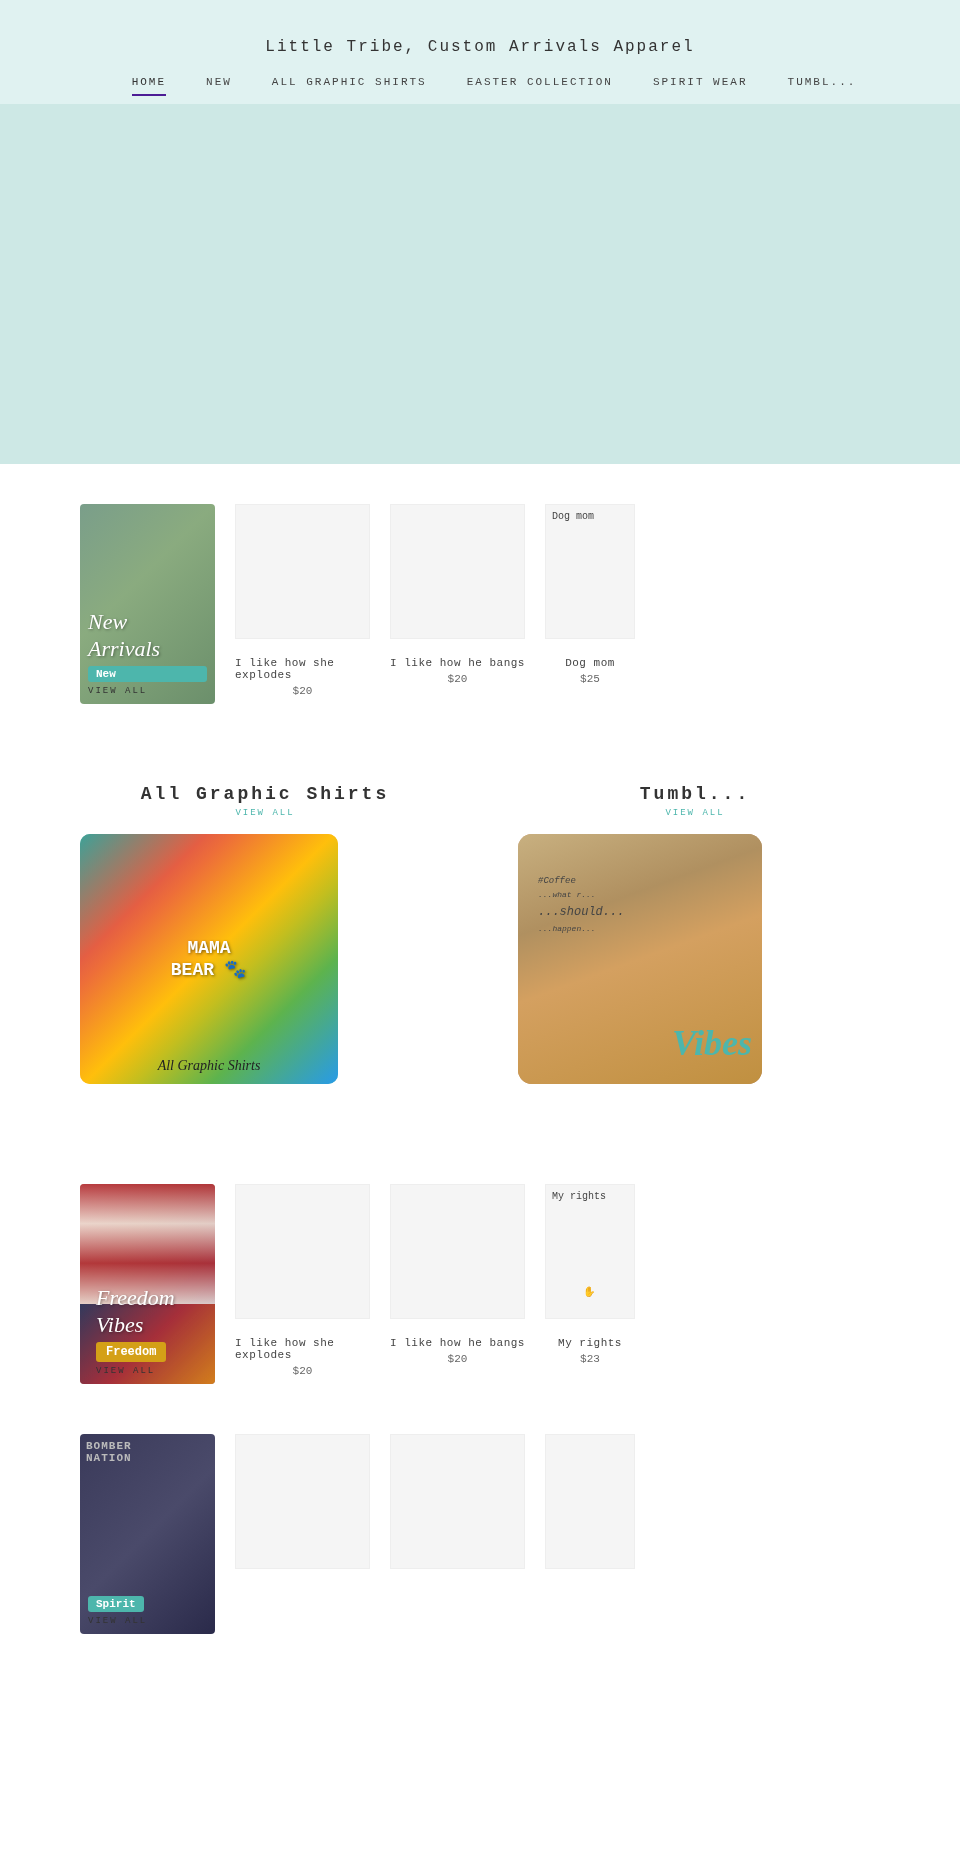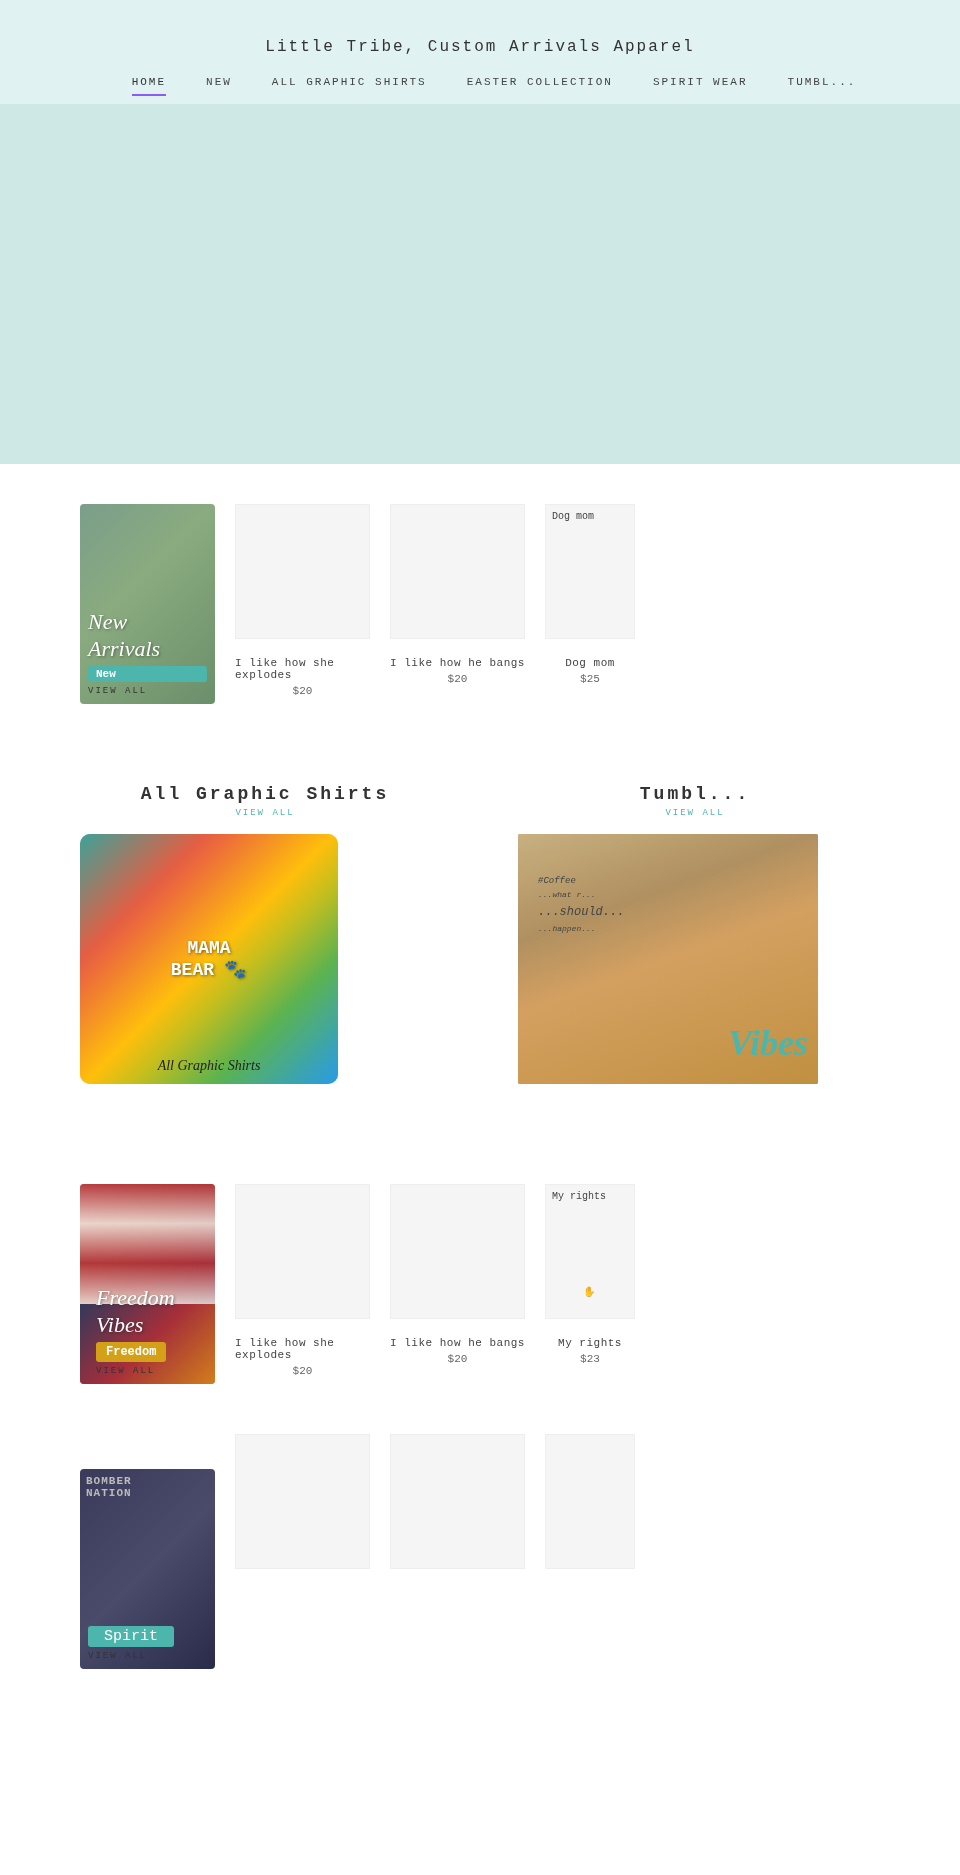--- a/index.html
+++ b/index.html
@@ -32,21 +32,21 @@
     .nav-item {
       font-size: 11px;
       letter-spacing: 2px;
       color: #444;
       text-decoration: none;
       cursor: pointer;
       padding-bottom: 6px;
       font-family: 'Courier New', Courier, monospace;
     }
     .nav-item.active {
-      border-bottom: 2px solid #8b5cf6;
+      border-bottom: 2px solid #4c1d95;
       color: #333;
       margin-left: 28px;
     }
     .hero-banner {
       background: #cde8e5;
       height: 360px;
       width: 100%;
     }
 
     
@@ -207,26 +207,26 @@
       bottom: 10px;
       left: 0; right: 0;
       text-align: center;
       font-family: 'Georgia', serif;
       font-style: italic;
       font-size: 14px;
       color: #222;
       z-index: 3;
     }
     .graphic-img-second {
-      width: 300px;
+      width: 244px;
       height: 250px;
       background: linear-gradient(135deg, #d4a57a 0%, #c09060 40%, #b08060 100%);
       position: relative;
       overflow: hidden;
-      border-radius: 2px;
+      border-radius: 14px;
       margin-left: 8px;
     }
     .tumbler-text-overlay {
       position: absolute;
       bottom: 20px;
       right: 10px;
       font-family: 'Georgia', serif;
       font-style: italic;
       font-size: 36px;
       color: #4db6ac;
@@ -256,28 +256,27 @@
       font-size: 10px;
       color: #444;
       position: absolute;
       top: 6px;
       left: 6px;
     }
 
     
     .spirit-card-bg {
       background: linear-gradient(135deg, #3a3a5a 0%, #4a4a6a 50%, #2a2a4a 100%);
-      margin-top: 35px;
     }
     .spirit-badge {
       background: #4db6ac;
       color: #fff;
-      font-size: 15px;
-      font-weight: normal;
-      padding: 2px 16px;
+      font-size: 11px;
+      font-weight: bold;
+      padding: 2px 8px;
       border-radius: 3px;
       display: inline-block;
       margin-top: 4px;
     }
 
     .all-graphic-section {
       padding: 40px 80px 20px 80px;
     }
   </style>
 </head>

